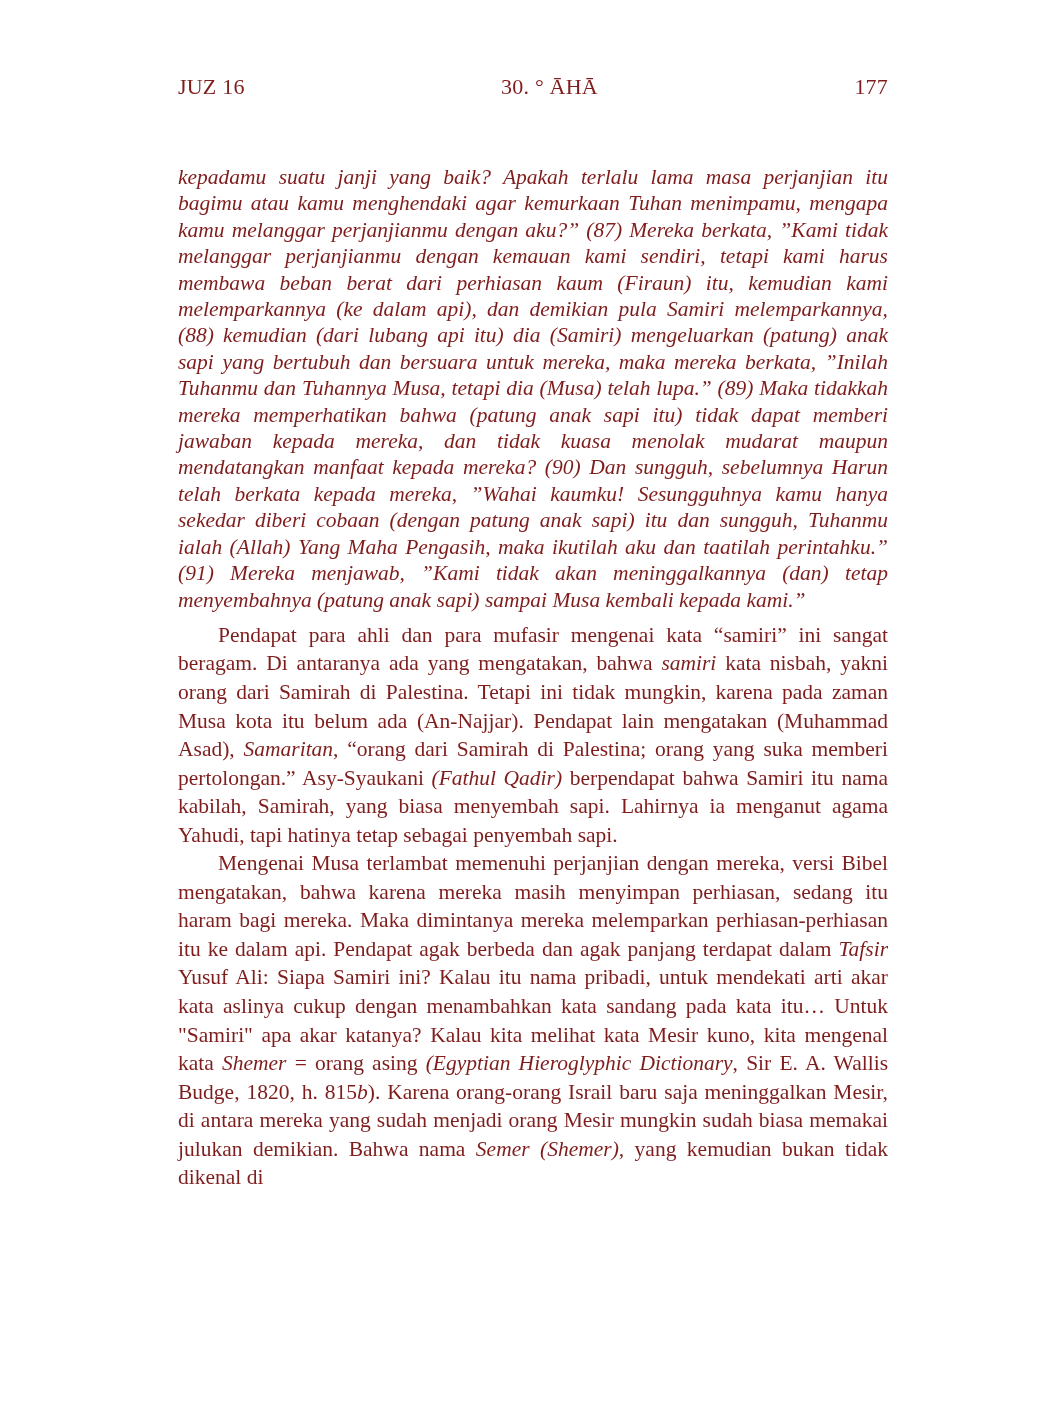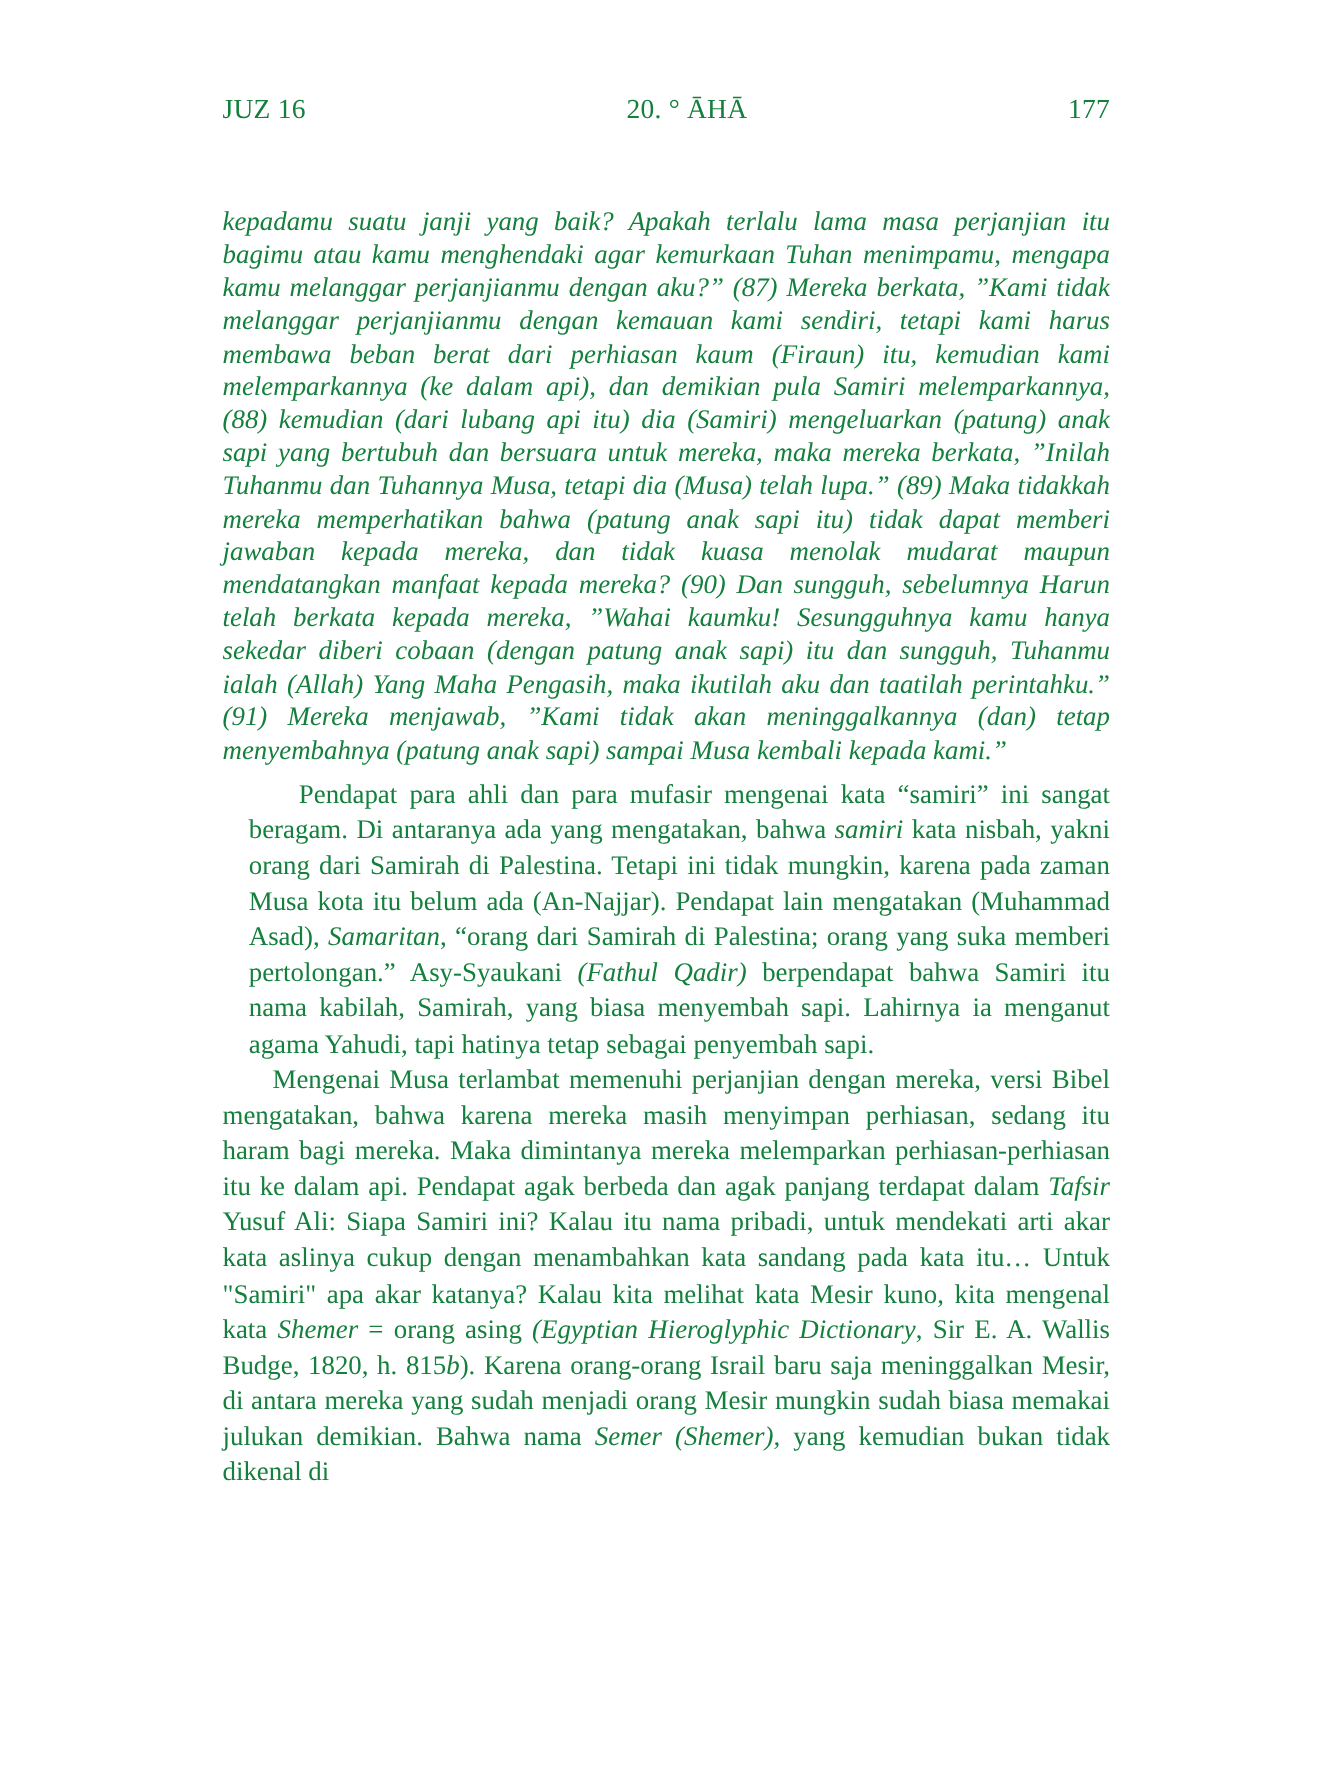--- a/index.html
+++ b/index.html
@@ -1,21 +1,21 @@
 <!DOCTYPE html>
 <html><head>
 <meta charset="utf-8">
 <style>
   html, body { margin: 0; padding: 0; background: #ffffff; }
   .page {
     position: relative;
     width: 1063px;
     height: 1417px;
     background: #ffffff;
-    color: #15803d;
+    color: #7f1d1d;
     font-family: "Liberation Serif", serif;
     overflow: hidden;
   }
   .header {
     position: absolute;
     top: 74px;
     left: 178px;
     width: 710px;
     display: flex;
     justify-content: space-between;
@@ -47,32 +47,32 @@
     font-size: 21.5px;
     line-height: 30px;
   }
   .para {
     font-size: 21.5px;
     line-height: 28.55px;
     text-align: justify;
     text-indent: 40px;
     margin: 0;
   }
-  .para.first { margin-top: 8px; margin-left: 21px; }
+  .para.first { margin-top: 8px; }
   .it { font-style: italic; }
   .ar { font-family: "DejaVu Sans", sans-serif; font-size: 20px; }
 </style>
 </head>
 <body>
 
 <div class="page">
 
   <div class="header">
     <span>JUZ 16</span>
-    <span>20. ° ĀHĀ</span>
+    <span>30. ° ĀHĀ</span>
     <span>177</span>
   </div>
 
   <div class="content">
 
     <p class="quote">kepadamu suatu janji yang baik? Apakah terlalu lama masa perjanjian itu bagimu atau kamu menghendaki agar kemurkaan Tuhan menimpamu, mengapa kamu melanggar perjanjianmu dengan aku?” (87) Mereka berkata, ”Kami tidak melanggar perjanjianmu dengan kemauan kami sendiri, tetapi kami harus membawa beban berat dari perhiasan kaum (Firaun) itu, kemudian kami melemparkannya (ke dalam api), dan demikian pula Samiri melemparkannya, (88) kemudian (dari lubang api itu) dia (Samiri) mengeluarkan (patung) anak sapi yang bertubuh dan bersuara untuk mereka, maka mereka berkata, ”Inilah Tuhanmu dan Tuhannya Musa, tetapi dia (Musa) telah lupa.” (89) Maka tidakkah mereka memperhatikan bahwa (patung anak sapi itu) tidak dapat memberi jawaban kepada mereka, dan tidak kuasa menolak mudarat maupun mendatangkan manfaat kepada mereka? (90) Dan sungguh, sebelumnya Harun telah berkata kepada mereka, ”Wahai kaumku! Sesungguhnya kamu hanya sekedar diberi cobaan (dengan patung anak sapi) itu dan sungguh, Tuhanmu ialah (Allah) Yang Maha Pengasih, maka ikutilah aku dan taatilah perintahku.” (91) Mereka menjawab, ”Kami tidak akan meninggalkannya (dan) tetap menyembahnya (patung anak sapi) sampai Musa kembali kepada kami.”</p>
 
 
 
     <p class="para first"><span>Pendapat para ahli dan para mufasir  mengenai kata “samiri” ini sangat beragam. Di antaranya ada yang mengatakan, bahwa </span><span class="it">samiri</span><span> kata nisbah, yakni orang dari Samirah di Palestina. Tetapi ini tidak mungkin, karena pada zaman Musa kota itu belum ada (An-Najjar). Pendapat lain mengatakan (Muhammad Asad), </span><span class="it">Samaritan</span><span>, “orang dari Samirah di Palestina; orang yang suka memberi pertolongan.”  Asy-Syaukani </span><span class="it">(Fathul Qadir)</span><span> berpendapat bahwa Samiri itu nama kabilah, Samirah, yang biasa menyembah sapi. Lahirnya ia menganut agama Yahudi, tapi hatinya tetap sebagai penyembah sapi.</span></p>

